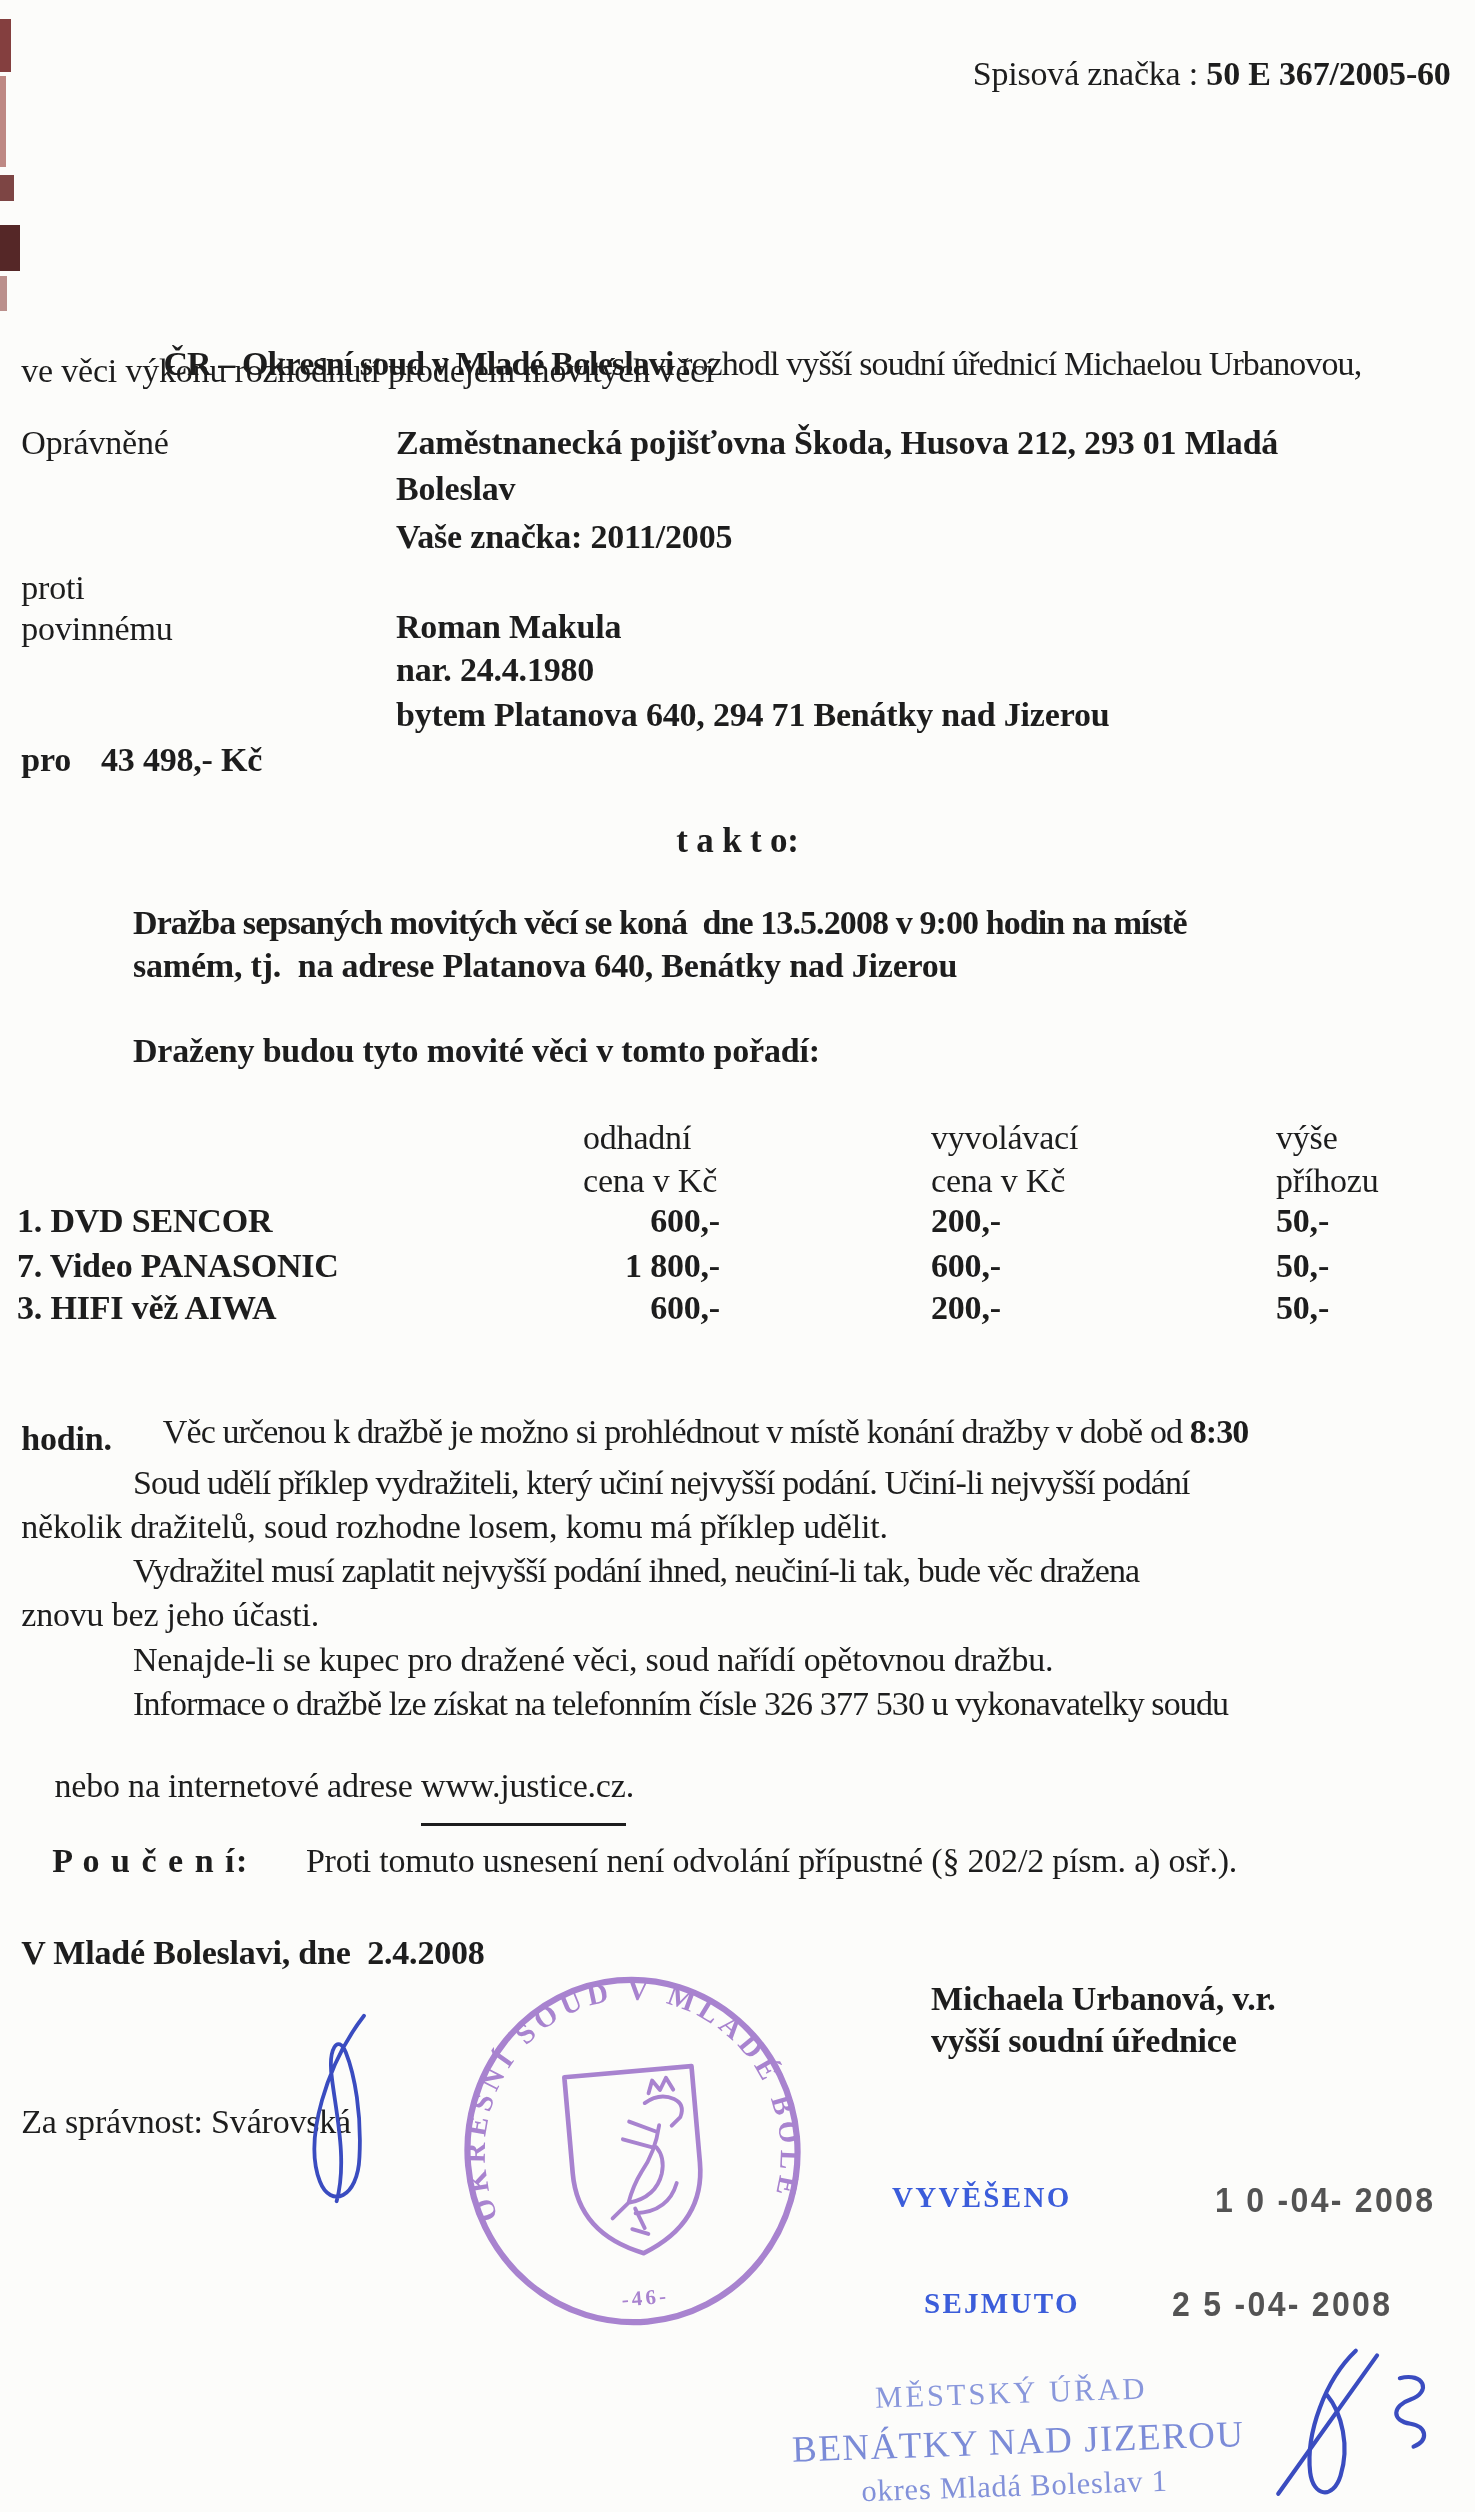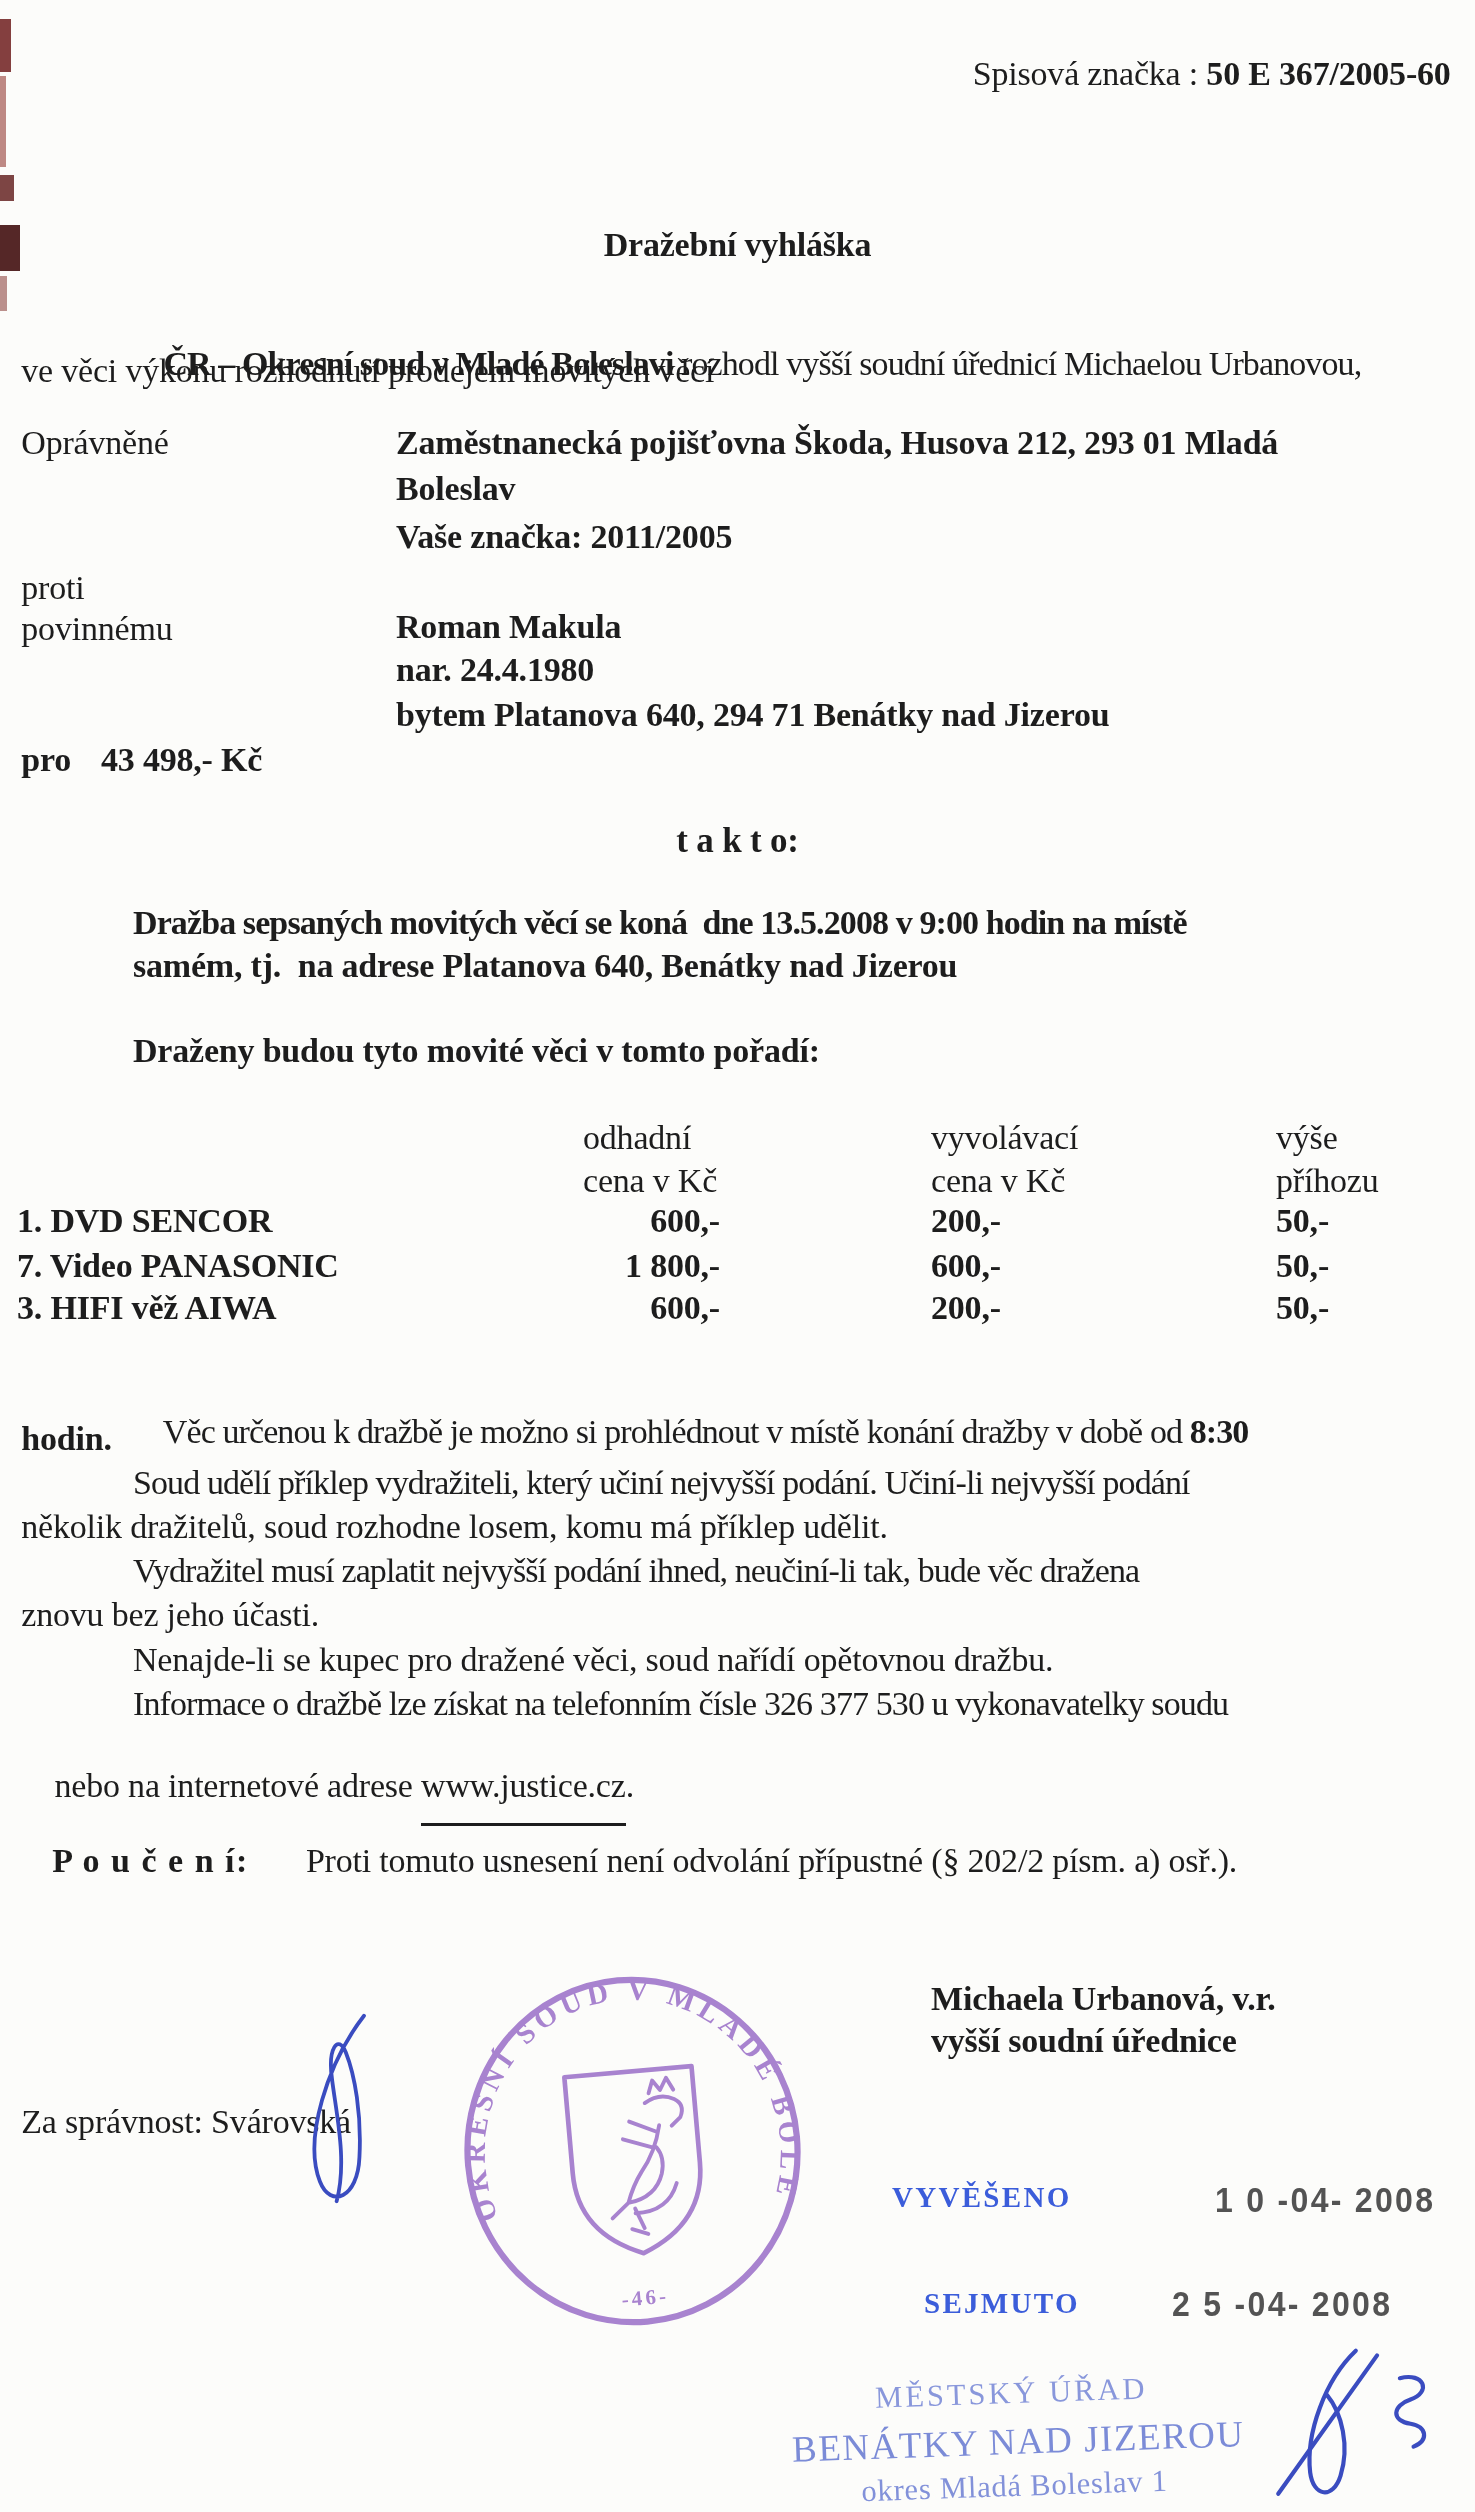--- a/index.html
+++ b/index.html
@@ -42,21 +42,20 @@
   <div class="artifact" style="top:19px;width:10.7px;height:53px;background:#6e1d1d;opacity:.85;"></div>
   <div class="artifact" style="top:76px;width:6.1px;height:91px;background:#8a2a22;opacity:.55;"></div>
   <div class="artifact" style="top:175px;width:13.7px;height:26px;background:#5d1616;opacity:.8;"></div>
   <div class="artifact" style="top:225px;width:20px;height:46px;background:#421010;opacity:.9;"></div>
   <div class="artifact" style="top:276px;width:6.9px;height:35px;background:#7a241e;opacity:.5;"></div>
 
   <div class="line" style="top:17px;right:24.4px;font-size:34px;">
     <span>Spisová značka : </span><span class="b">50 E 367/2005-60</span>
   </div>
 
-  <div class="line center doc-subtitle" style="top:226px;">Dražební vyhláška</div>
 
   <div class="line tight" style="top:307px;left:133px;">
     <span class="b">ČR – Okresní soud v Mladé Boleslavi</span><span> rozhodl vyšší soudní úřednicí Michaelou Urbanovou,</span>
   </div>
   <div class="line" style="top:352px;left:21.3px;">ve věci výkonu rozhodnutí prodejem movitých věcí</div>
 
   <div class="line" style="top:424px;left:21.3px;">Oprávněné</div>
   <div class="line b right-col" style="top:424px;">Zaměstnanecká pojišťovna Škoda, Husova 212, 293 01 Mladá</div>
   <div class="line b right-col" style="top:470px;">Boleslav</div>
   <div class="line b right-col" style="top:518px;">Vaše značka: 2011/2005</div>
@@ -109,20 +108,21 @@
   <div class="line" style="top:1641px;left:133px;">Nenajde-li se kupec pro dražené věci, soud nařídí opětovnou dražbu.</div>
   <div class="line tight" style="top:1685px;left:133px;">Informace o dražbě lze získat na telefonním čísle 326 377 530 u vykonavatelky soudu</div>
   <div class="line" style="top:1729px;left:21.3px;">
     <span>nebo na internetové adrese </span><span class="ulink">www.justice.cz</span><span>.</span>
   </div>
 
   <div class="line" style="top:1804px;left:19px;">
     <span class="b" style="letter-spacing:1.5px;">P o u č e n í:</span><span style="margin-left:57px;">Proti tomuto usnesení není odvolání přípustné (§ 202/2 písm. a) osř.).</span>
   </div>
 
+  <div class="line b" style="top:1934px;left:21.3px;">V Mladé Boleslavi, dne  2.4.2008</div>
   <div class="line b" style="top:1980px;left:931px;">Michaela Urbanová, v.r.</div>
   <div class="line b" style="top:2022px;left:931px;">vyšší soudní úřednice</div>
   <div class="line" style="top:2103px;left:21.3px;">Za správnost: Svárovská</div>
 
   <svg style="left:457px;top:1972px;transform:rotate(-5deg);opacity:.85;" width="351" height="358" viewBox="0 0 450 460">
     <ellipse class="stamp-stroke" cx="225" cy="230" rx="212" ry="220" stroke-width="8"></ellipse>
     <path id="ringArc" fill="none" d="M 46 300 A 190 198 0 1 1 404 300"></path>
     <text class="stamp-text" font-size="37" letter-spacing="7">
       <textPath href="#ringArc" startOffset="0">OKRESNÍ SOUD V MLADÉ BOLESLAVI</textPath>
     </text>

